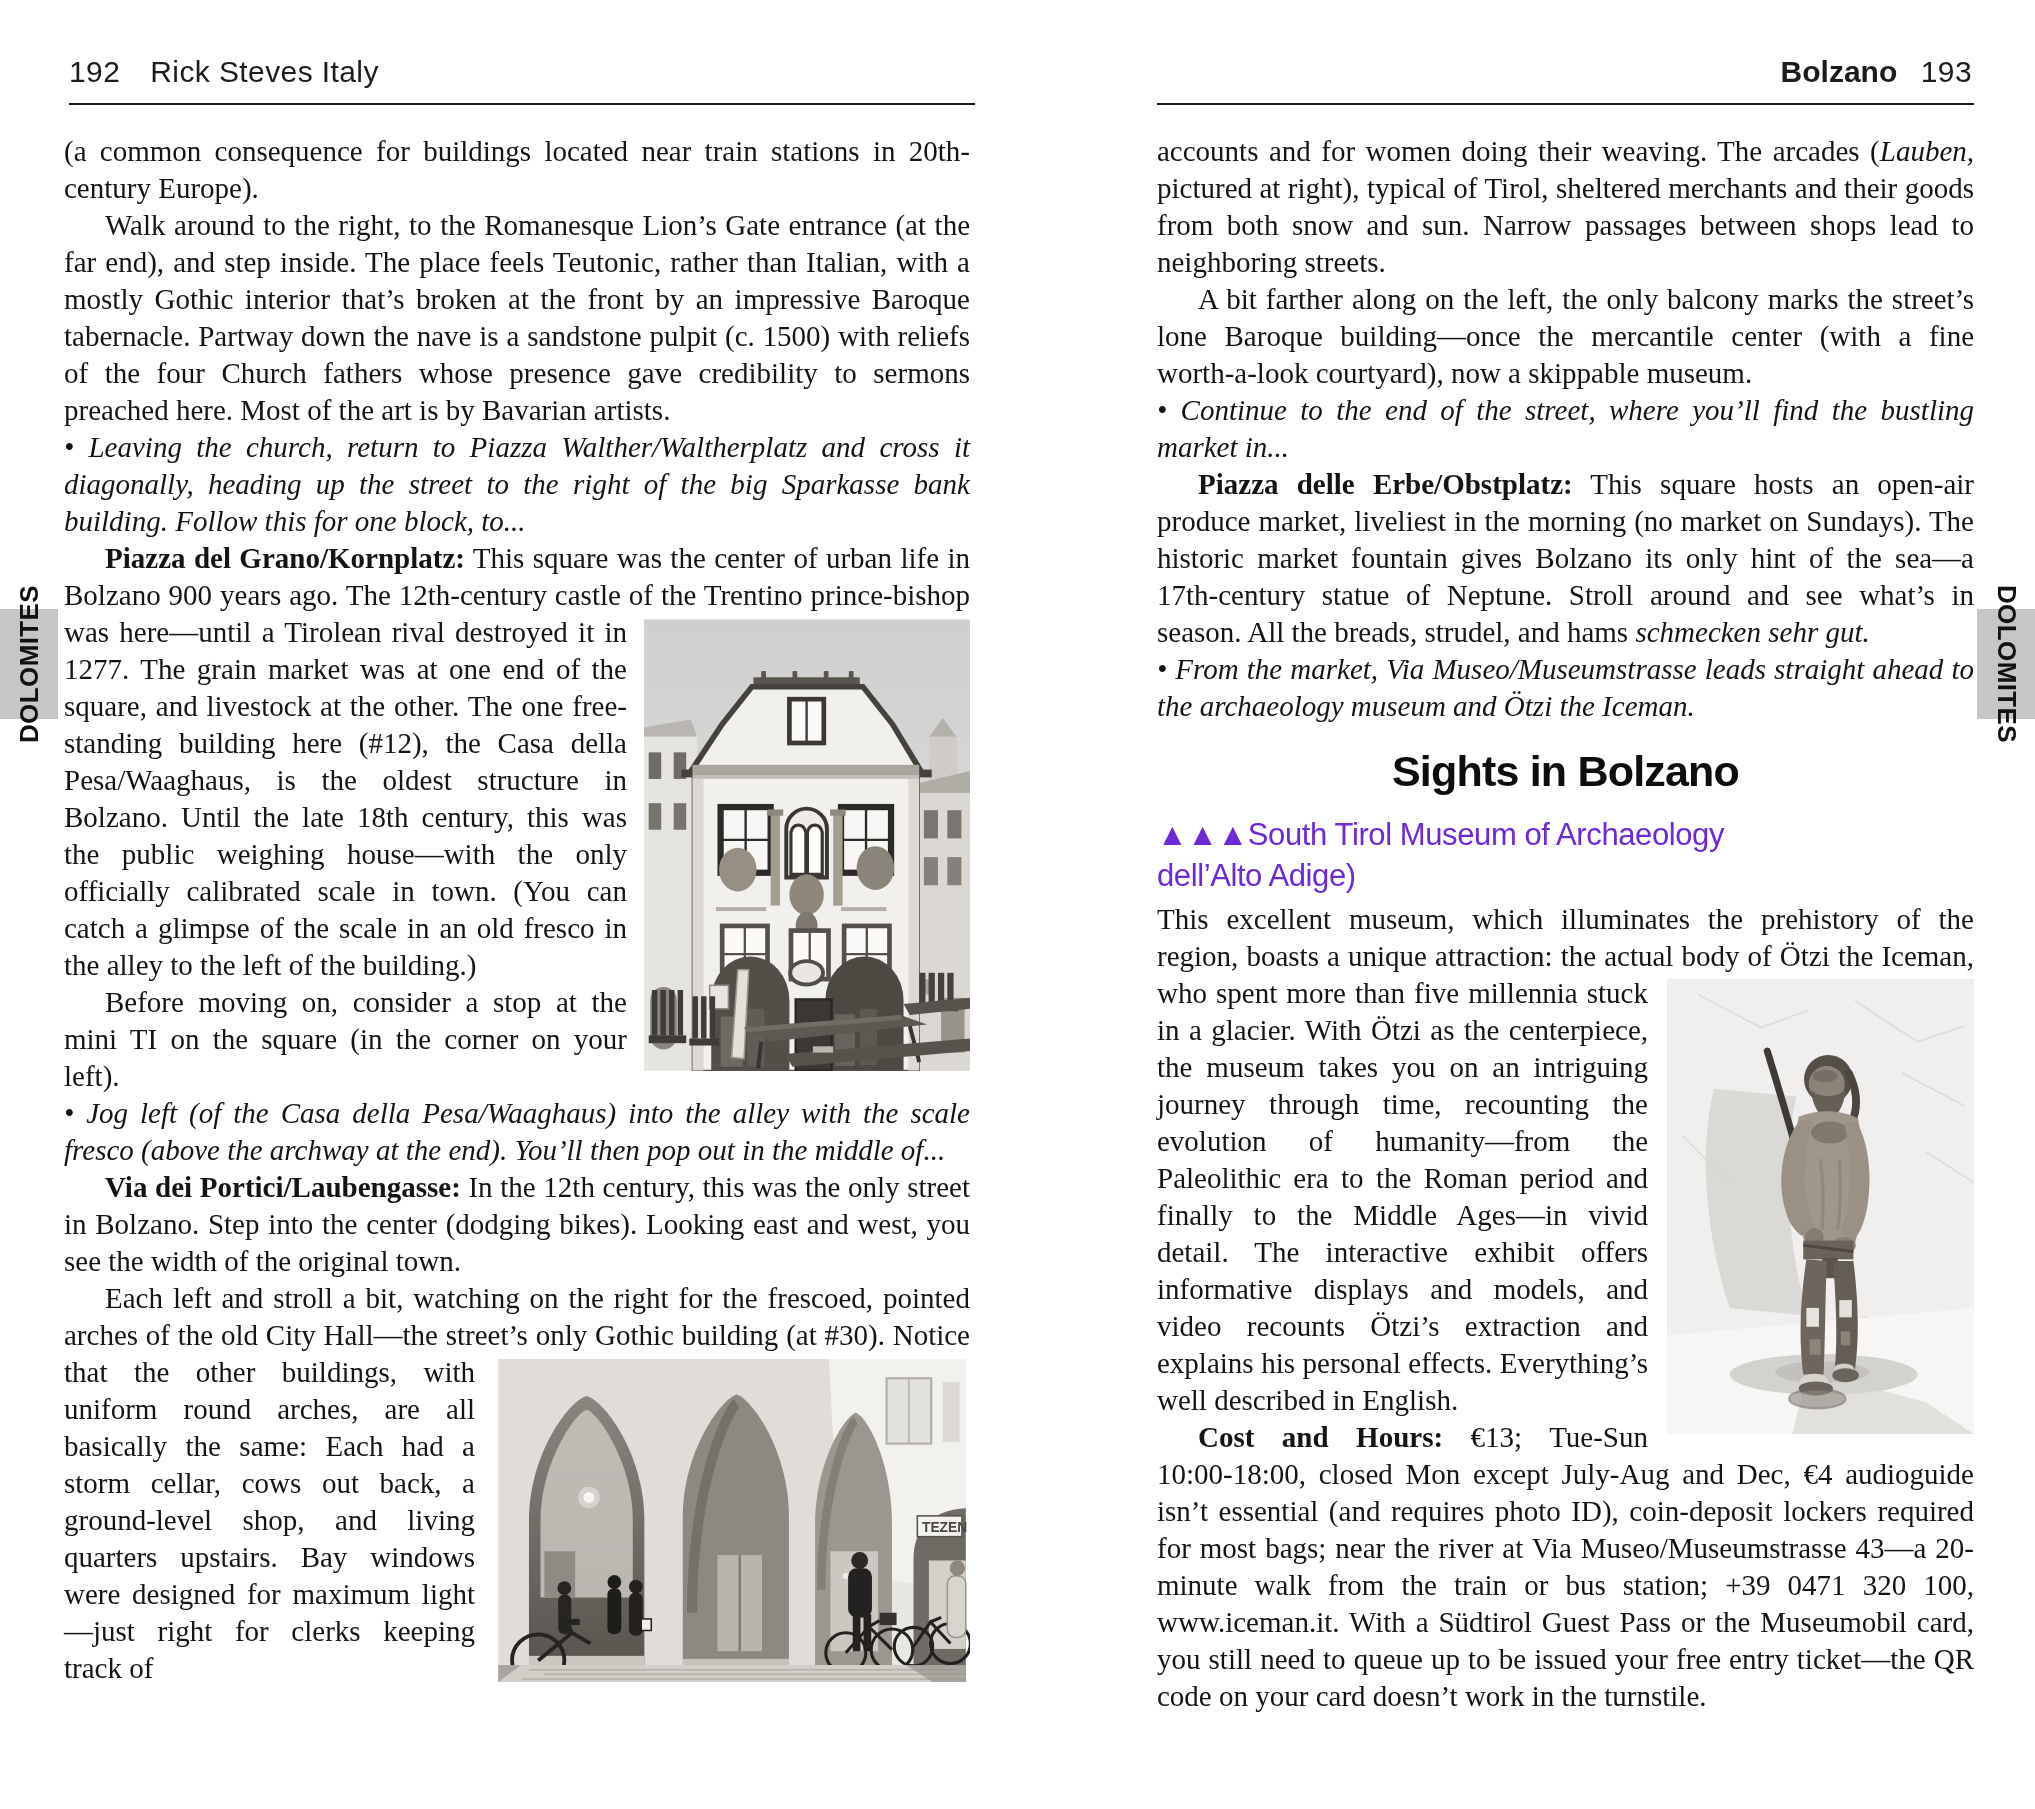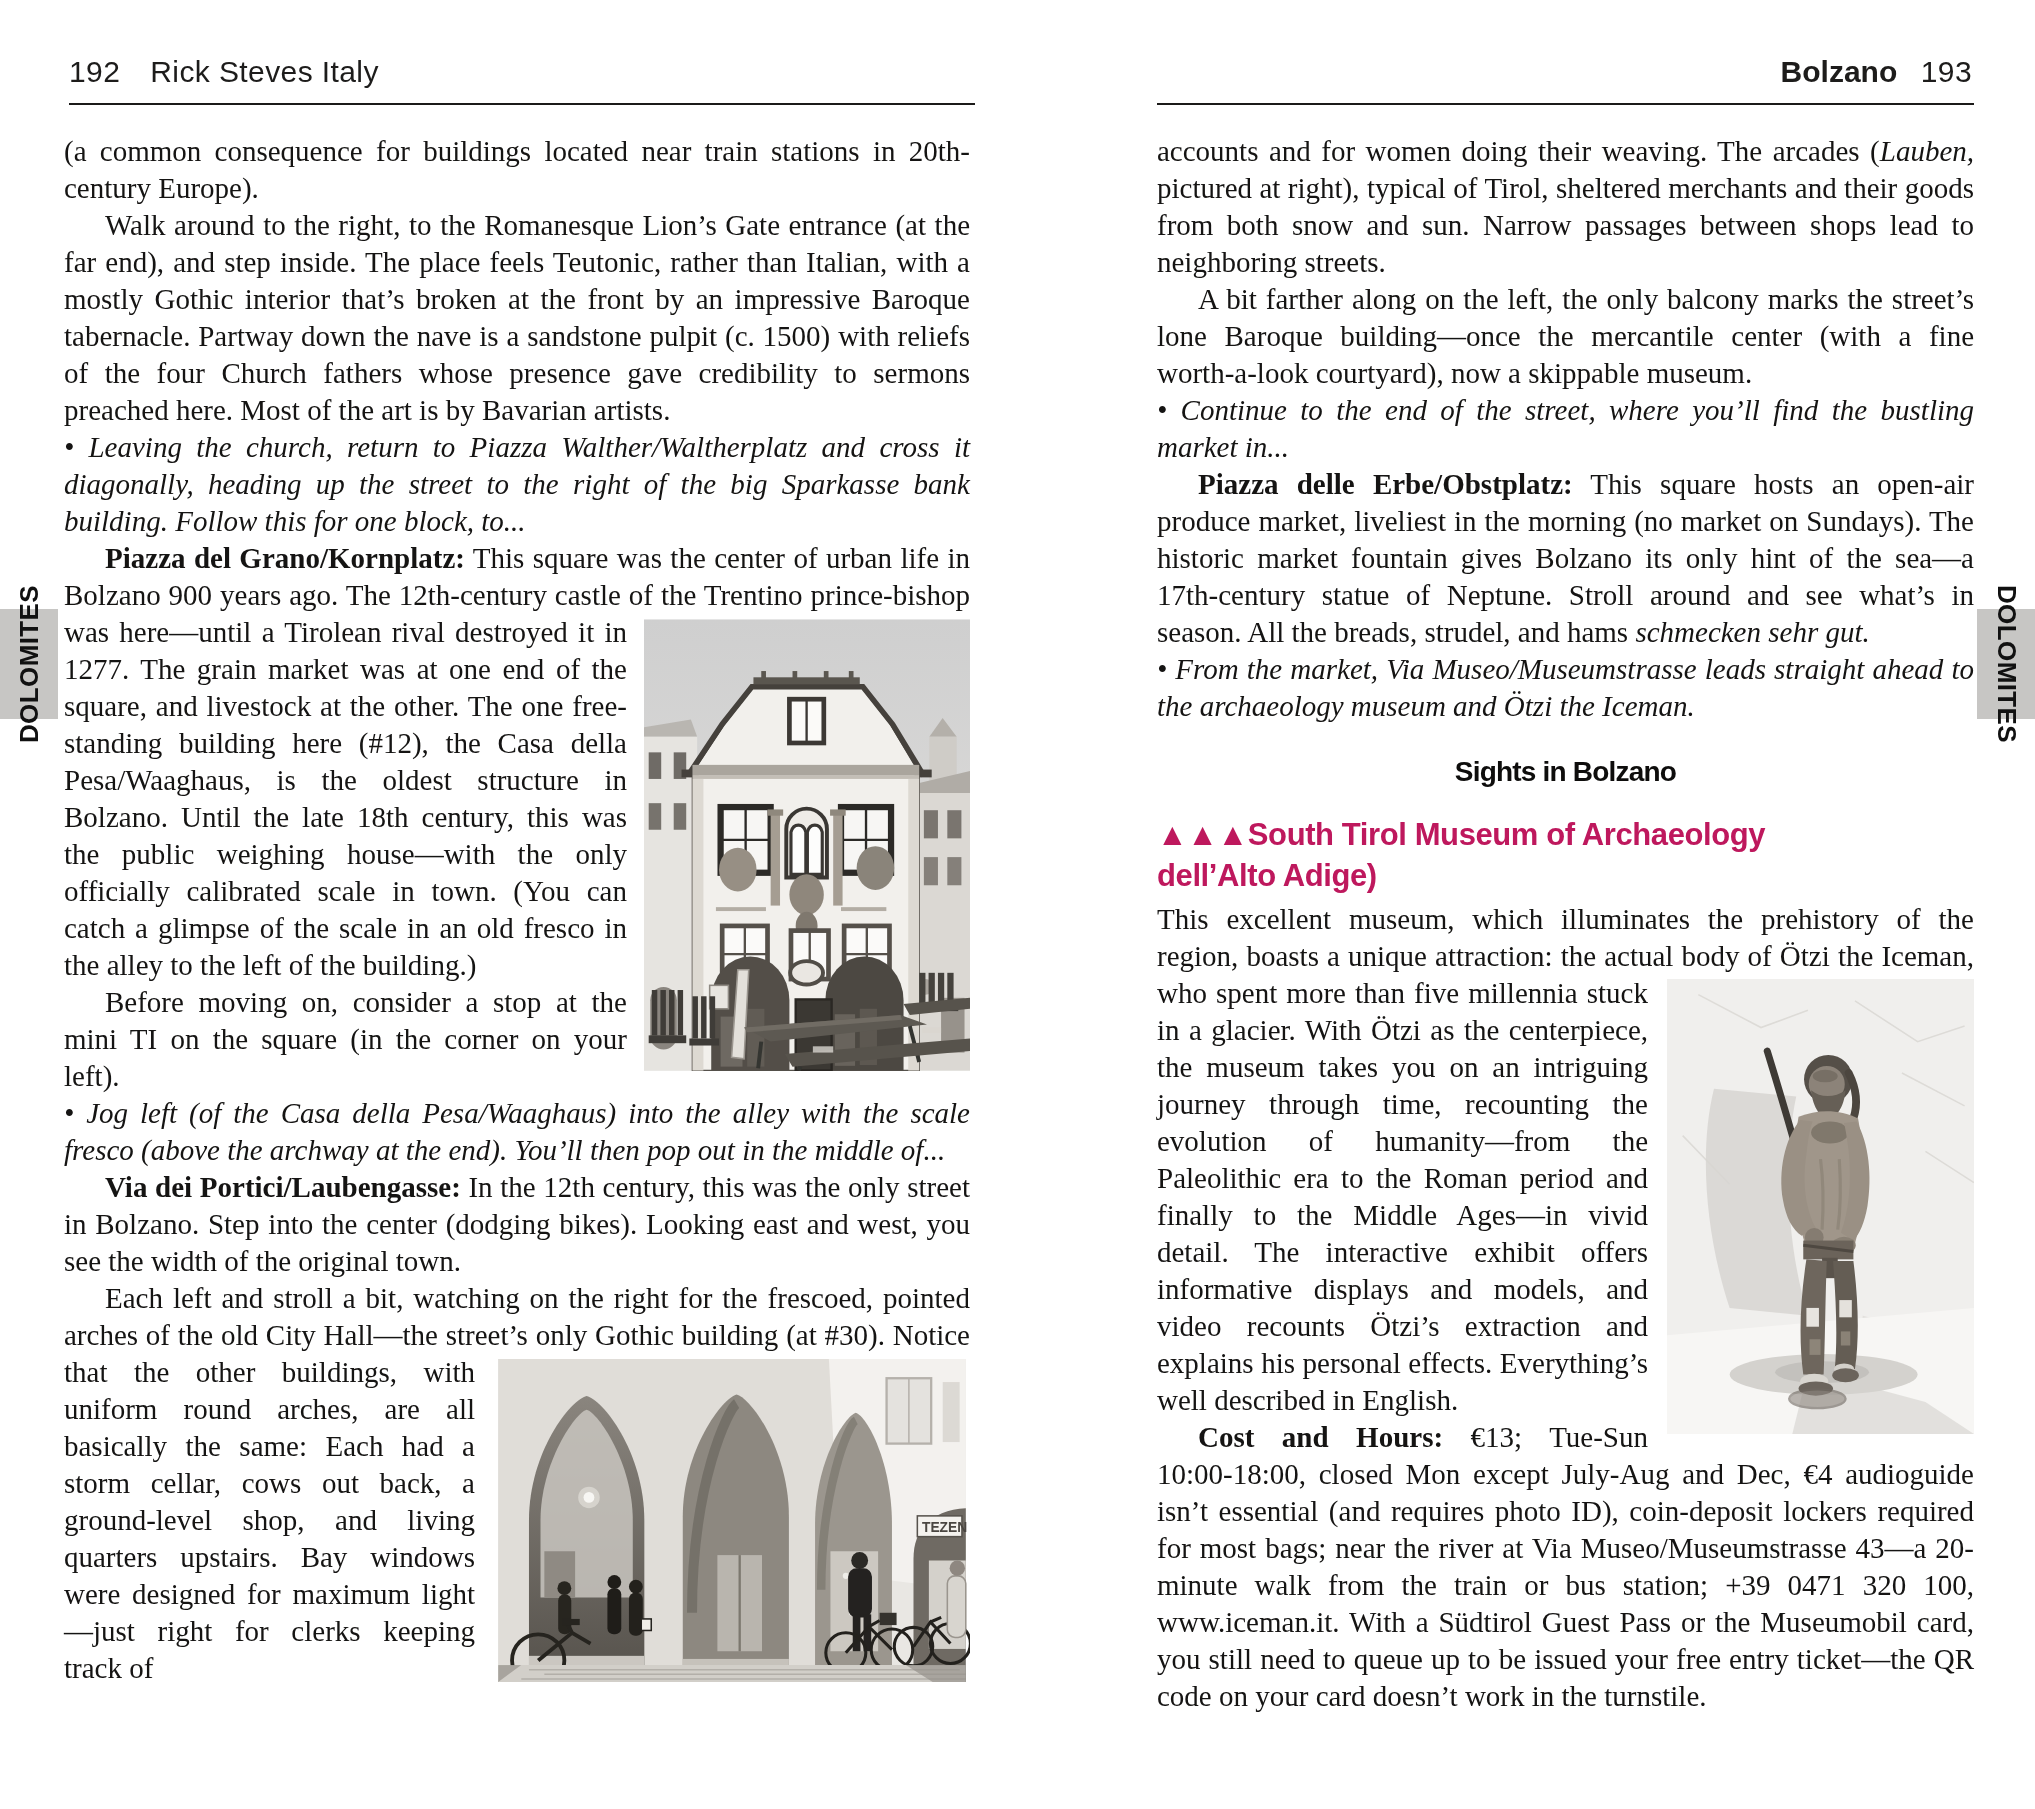--- a/index.html
+++ b/index.html
@@ -34,25 +34,25 @@
   .col-left{left:64px;width:906px;}
   .col-right{left:1157px;width:817px;}
   p.bp{margin:0;font-size:29px;line-height:37px;text-align:justify;hyphens:auto;}
   p.ind{text-indent:41px;}
   p.it{font-style:italic;}
   .lead{font-weight:700;font-style:normal;}
   .itr{font-style:italic;}
   
   h1.sights{
     margin:23.5px 0 20.4px 0;text-align:center;font-family:"Liberation Sans","DejaVu Sans",sans-serif;
-    font-weight:700;font-size:28px;line-height:45px;letter-spacing:-0.8px;color:#0e0d0c;text-indent:0;
+    font-weight:700;font-size:43px;line-height:45px;letter-spacing:-0.8px;color:#0e0d0c;text-indent:0;
   }
   h2.sight-sub{
     margin:0 0 4.7px 0;font-family:"Liberation Sans","DejaVu Sans",sans-serif;
-    font-weight:700;font-size:31px;line-height:41px;letter-spacing:-0.4px;color:#be185d;text-align:left;
+    font-weight:400;font-size:31px;line-height:41px;letter-spacing:-0.4px;color:#6d28d9;text-align:left;
   }
   h2.sight-sub span{display:block;}
   
   .ph{float:right;display:block;}
   .ph svg{display:block;width:100%;height:100%;}
   .ph-building{width:326px;height:452px;margin:4.7px 0 7.8px 17px;}
   .ph-arcade{width:476px;height:323px;margin:4.7px 0 6.3px 19px;}
   .ph-otzi{width:307px;height:455px;margin:4.7px 0 9.4px 19px;}
 </style>
 </head>

